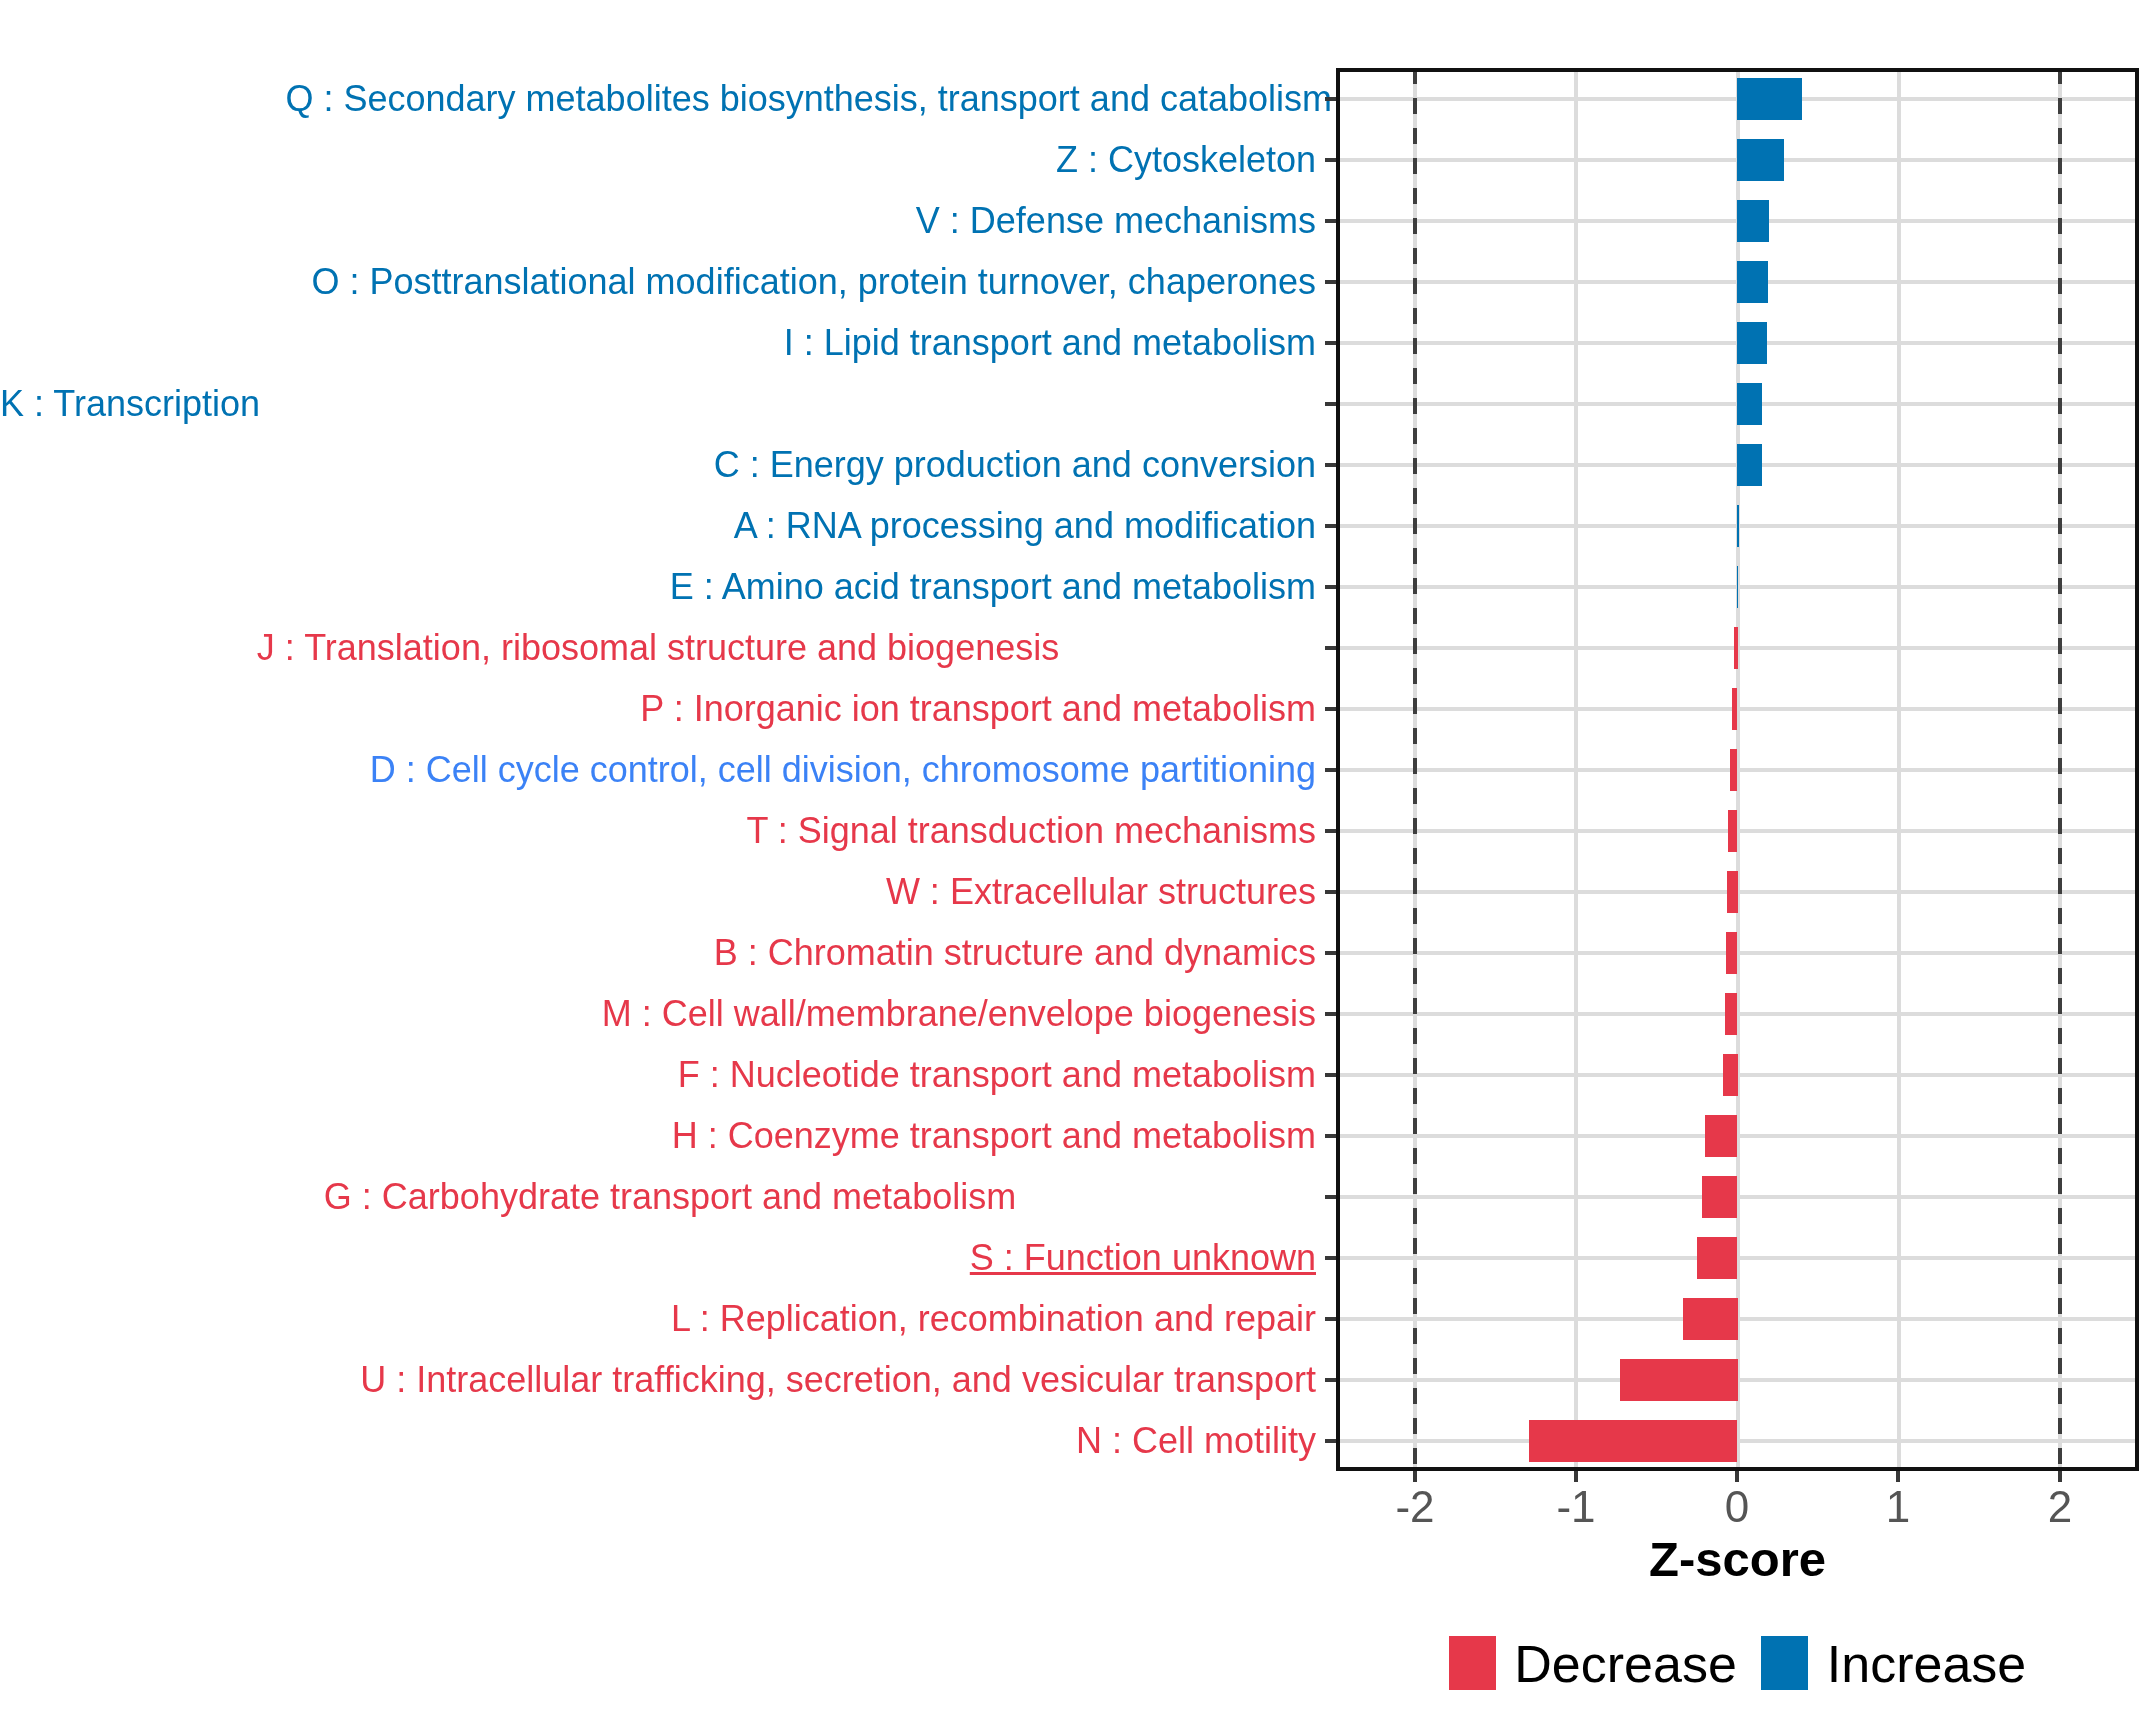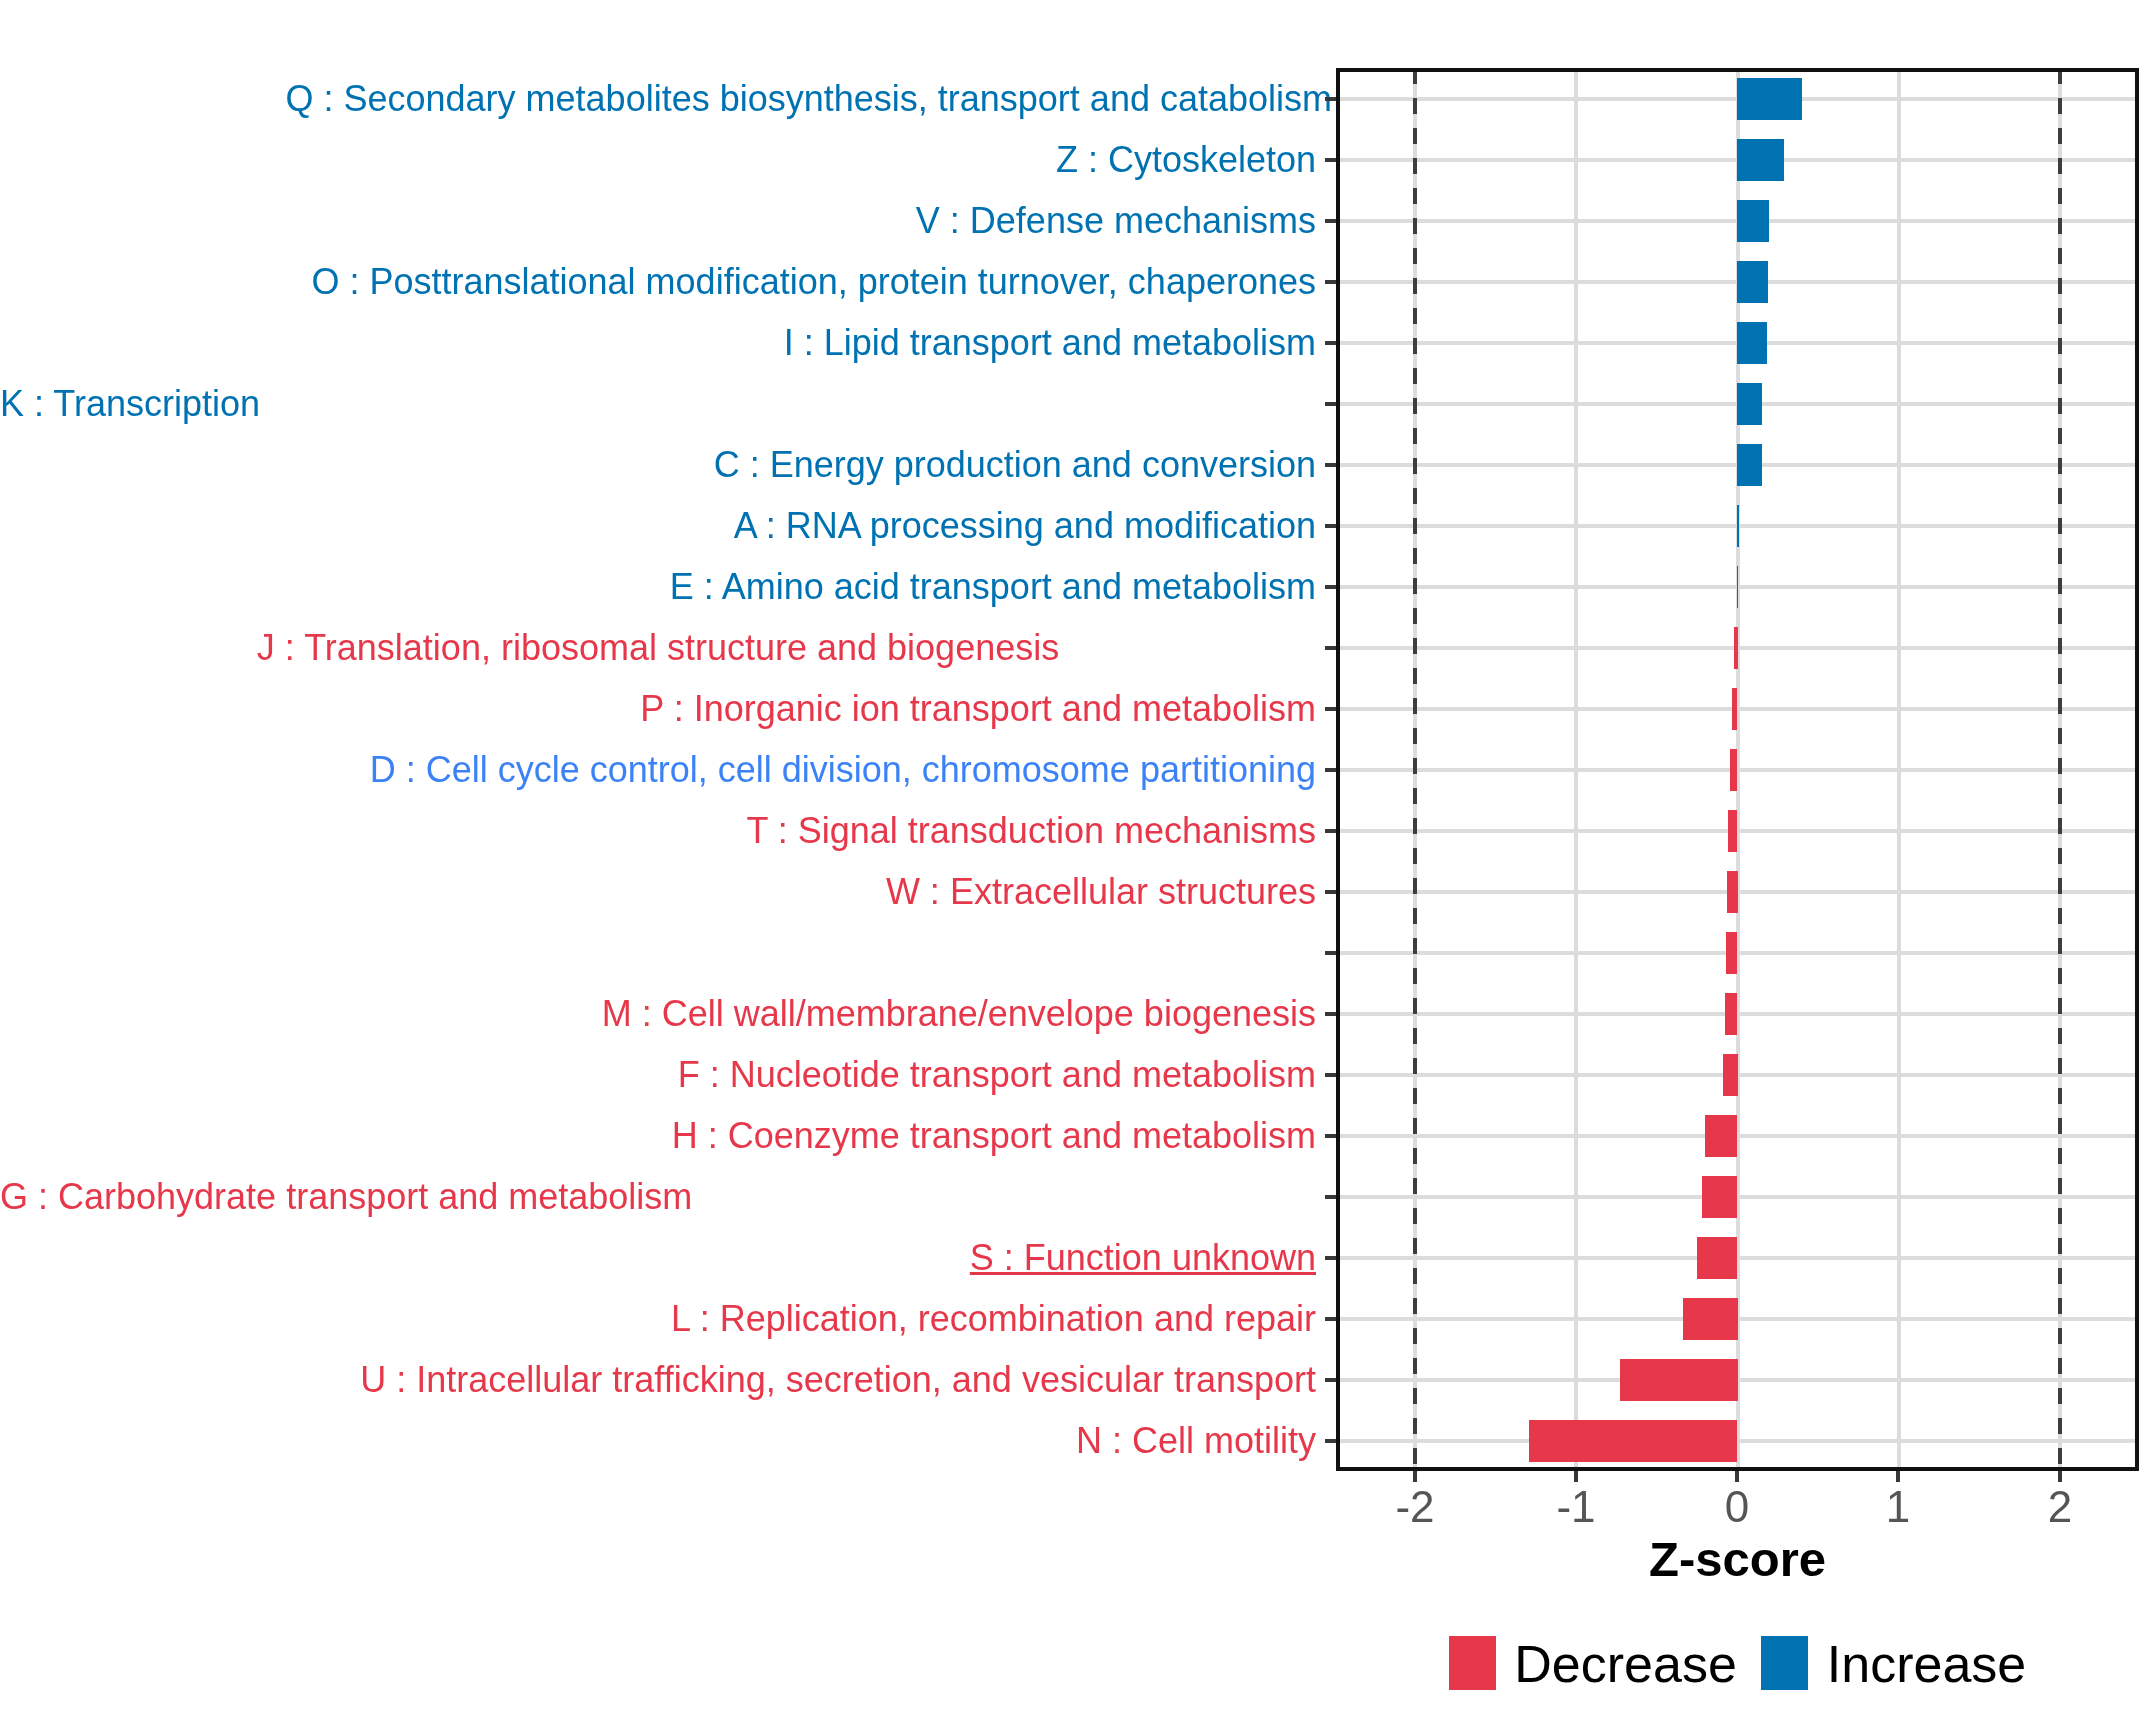--- a/index.html
+++ b/index.html
@@ -161,28 +161,29 @@
     <div style="position: absolute; left: 0px; width: 1316px; top: 617px; height: 61px; line-height: 61px; text-align: center; font-size: 36px; white-space: nowrap; color: rgb(230, 56, 74);">J : Translation, ribosomal structure and biogenesis</div>
     <div style="position: absolute; left: 1325px; width: 10.8px; height: 3.6px; top: 646px; background: rgb(56, 56, 56);"></div>
     <div style="position: absolute; left: 0px; width: 1316px; top: 678px; height: 61px; line-height: 61px; text-align: right; font-size: 36px; white-space: nowrap; color: rgb(230, 56, 74);">P : Inorganic ion transport and metabolism</div>
     <div style="position: absolute; left: 1325px; width: 10.8px; height: 3.6px; top: 707px; background: rgb(56, 56, 56);"></div>
     <div style="position: absolute; left: 0px; width: 1316px; top: 739px; height: 61px; line-height: 61px; text-align: right; font-size: 36px; white-space: nowrap; color: #3b82f6;">D : Cell cycle control, cell division, chromosome partitioning</div>
     <div style="position: absolute; left: 1325px; width: 10.8px; height: 3.6px; top: 768px; background: rgb(56, 56, 56);"></div>
     <div style="position: absolute; left: 0px; width: 1316px; top: 800px; height: 61px; line-height: 61px; text-align: right; font-size: 36px; white-space: nowrap; color: rgb(230, 56, 74);">T : Signal transduction mechanisms</div>
     <div style="position: absolute; left: 1325px; width: 10.8px; height: 3.6px; top: 829px; background: rgb(56, 56, 56);"></div>
     <div style="position: absolute; left: 0px; width: 1316px; top: 861px; height: 61px; line-height: 61px; text-align: right; font-size: 36px; white-space: nowrap; color: rgb(230, 56, 74);">W : Extracellular structures</div>
     <div style="position: absolute; left: 1325px; width: 10.8px; height: 3.6px; top: 890px; background: rgb(56, 56, 56);"></div>
+    <div style="position: absolute; left: 0px; width: 1316px; top: 922px; height: 61px; line-height: 61px; text-align: right; font-size: 36px; white-space: nowrap; color: rgb(230, 56, 74);">B : Chromatin structure and dynamics</div>
     <div style="position: absolute; left: 1325px; width: 10.8px; height: 3.6px; top: 951px; background: rgb(56, 56, 56);"></div>
     <div style="position: absolute; left: 0px; width: 1316px; top: 983px; height: 61px; line-height: 61px; text-align: right; font-size: 36px; white-space: nowrap; color: rgb(230, 56, 74);">M : Cell wall/membrane/envelope biogenesis</div>
     <div style="position: absolute; left: 1325px; width: 10.8px; height: 3.6px; top: 1012px; background: rgb(56, 56, 56);"></div>
     <div style="position: absolute; left: 0px; width: 1316px; top: 1044px; height: 61px; line-height: 61px; text-align: right; font-size: 36px; white-space: nowrap; color: rgb(230, 56, 74);">F : Nucleotide transport and metabolism</div>
     <div style="position: absolute; left: 1325px; width: 10.8px; height: 3.6px; top: 1073px; background: rgb(56, 56, 56);"></div>
     <div style="position: absolute; left: 0px; width: 1316px; top: 1105px; height: 61px; line-height: 61px; text-align: right; font-size: 36px; white-space: nowrap; color: rgb(230, 56, 74);">H : Coenzyme transport and metabolism</div>
     <div style="position: absolute; left: 1325px; width: 10.8px; height: 3.6px; top: 1134px; background: rgb(56, 56, 56);"></div>
-    <div style="position: absolute; left: 0px; width: 1316px; top: 1166px; height: 61px; line-height: 61px; text-align: left; font-size: 36px; white-space: nowrap; color: rgb(230, 56, 74);">G : Carbohydrate transport and metabolism</div>
+    <div style="position: absolute; left: 12px; width: 1316px; top: 1166px; height: 61px; line-height: 61px; text-align: center; font-size: 36px; white-space: nowrap; color: rgb(230, 56, 74);">G : Carbohydrate transport and metabolism</div>
     <div style="position: absolute; left: 1325px; width: 10.8px; height: 3.6px; top: 1195px; background: rgb(56, 56, 56);"></div>
     <div style="position: absolute; left: 0px; width: 1316px; top: 1227px; height: 61px; line-height: 61px; text-align: right; font-size: 36px; white-space: nowrap; color: rgb(230, 56, 74); text-decoration: underline;">S : Function unknown</div>
     <div style="position: absolute; left: 1325px; width: 10.8px; height: 3.6px; top: 1256px; background: rgb(56, 56, 56);"></div>
     <div style="position: absolute; left: 0px; width: 1316px; top: 1288px; height: 61px; line-height: 61px; text-align: right; font-size: 36px; white-space: nowrap; color: rgb(230, 56, 74);">L : Replication, recombination and repair</div>
     <div style="position: absolute; left: 1325px; width: 10.8px; height: 3.6px; top: 1317px; background: rgb(56, 56, 56);"></div>
     <div style="position: absolute; left: 0px; width: 1316px; top: 1349px; height: 61px; line-height: 61px; text-align: right; font-size: 36px; white-space: nowrap; color: rgb(230, 56, 74);">U : Intracellular trafficking, secretion, and vesicular transport</div>
     <div style="position: absolute; left: 1325px; width: 10.8px; height: 3.6px; top: 1378px; background: rgb(56, 56, 56);"></div>
     <div style="position: absolute; left: 0px; width: 1316px; top: 1410px; height: 61px; line-height: 61px; text-align: right; font-size: 36px; white-space: nowrap; color: rgb(230, 56, 74);">N : Cell motility</div>
     <div style="position: absolute; left: 1325px; width: 10.8px; height: 3.6px; top: 1439px; background: rgb(56, 56, 56);"></div>
     <div style="position: absolute; top: 1471px; height: 10.8px; width: 3.6px; left: 1413px; background: rgb(56, 56, 56);"></div>

